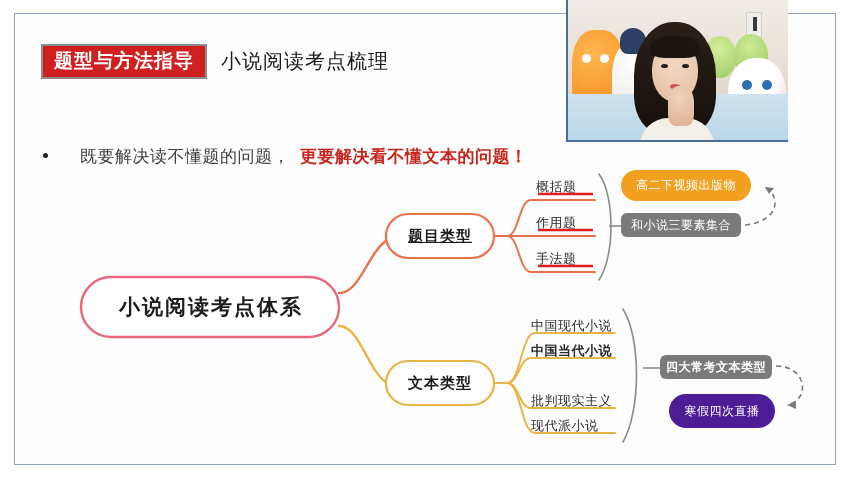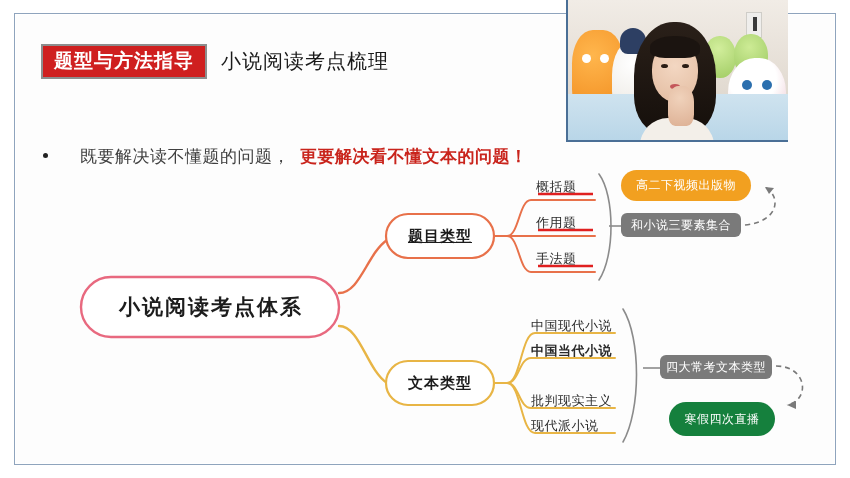--- a/index.html
+++ b/index.html
@@ -90,25 +90,25 @@
   #badge-orange {
     left: 606px; top: 156px; width: 130px; height: 31px;
     background: #f2a020; border-radius: 16px;
   }
   #badge-gray-top {
     left: 606px; top: 199px; width: 120px; height: 24px;
     background: #7a7a7a; border-radius: 6px;
   }
   #badge-gray-bottom {
     left: 645px; top: 341px; width: 112px; height: 24px;
-    background: #7a7a7a; border-radius: 6px;
+    background: #7a7a7a; border-radius: 6px; font-weight: bold;
   }
   #badge-pink {
-    left: 654px; top: 388px; width: 106px; height: 34px;
-    background: #15803d; border-radius: 18px;
+    left: 654px; top: 380px; width: 106px; height: 34px;
+    background: #4c1d95; border-radius: 18px;
   }
 
   
   #webcam {
     position: absolute; right: 0px; top: 0px;
     width: 222px; height: 142px;
     background: #e9e4de;
     border-left: 2px solid #4a6f96;
     border-bottom: 2px solid #4a6f96;
     overflow: hidden;

